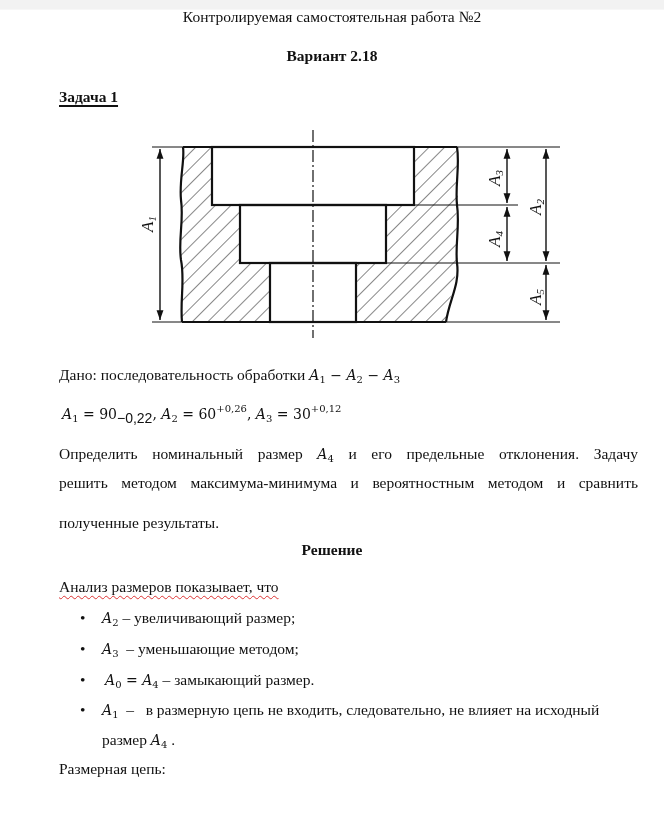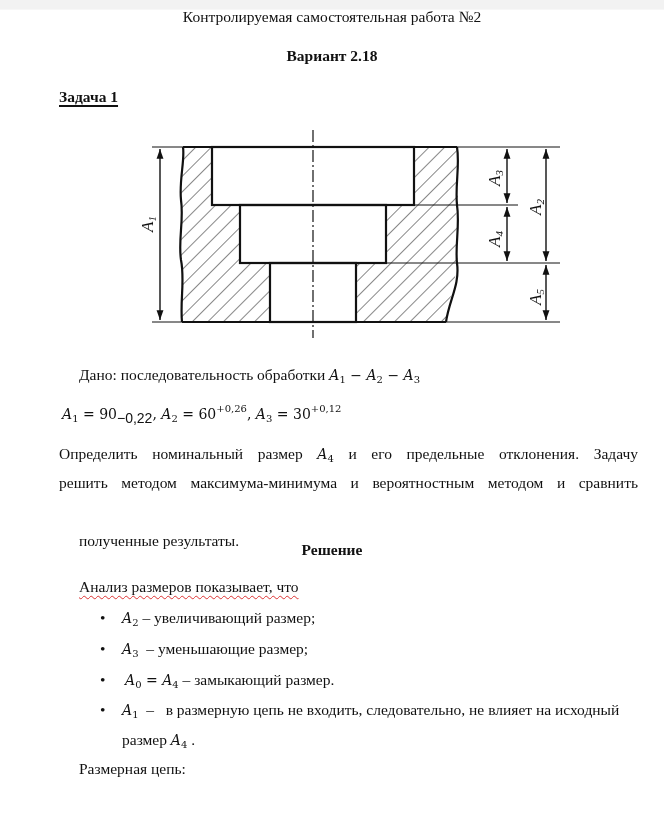--- a/index.html
+++ b/index.html
@@ -8,21 +8,21 @@
       background: #ffffff;
       font-family: "Liberation Serif", "DejaVu Serif", serif;
       color: #111;
       position: relative;
     }
     .topbar { position: absolute; left: 0; top: 0; width: 664px; height: 9px; background: #f2f2f2; border-bottom: 1px solid #f7f7f7; }
     .abs { position: absolute; white-space: nowrap; }
     .title { left: 0; width: 664px; text-align: center; top: 8px; font-size: 15.5px; font-weight: normal; }
     .variant { left: 0; width: 664px; text-align: center; top: 47px; font-size: 15.5px; font-weight: bold; }
     .task { left: 59px; top: 88px; font-size: 15.5px; font-weight: bold; text-decoration: underline; text-decoration-thickness: 2px; text-underline-offset: 3px; }
-    .para { font-size: 15.5px; margin-left: 20px; }
+    .para { font-size: 15.5px; }
     .m { font-style: italic; font-family: "DejaVu Serif", serif; font-size: 14px; }
     .sub { font-size: 10px; font-style: normal; vertical-align: -3px; }
     .sup { font-size: 10px; vertical-align: 7px; font-family: "DejaVu Serif", serif; }
     .subdev { font-size: 14px; vertical-align: -4px; font-family: Liberation Sans, sans-serif; }
     .mnum { font-family: "DejaVu Serif", serif; font-size: 14px; }
     .justify { position: absolute; left: 59px; width: 579px; font-size: 15.5px; text-align: justify; text-align-last: justify; white-space: normal; }
     .solution { left: 0; width: 664px; text-align: center; top: 541px; font-size: 15.5px; font-weight: bold; }
     .squiggle { text-decoration: underline wavy #d33; text-underline-offset: 3px; text-decoration-thickness: 1px; }
     svg text { font-family: "Liberation Serif", serif; font-style: italic; }
   </style>
@@ -97,34 +97,34 @@
   <span><span class="m">A</span><span class="m sub">2</span><span class="mnum" style="white-space:pre"> = </span><span class="mnum">60</span><span class="sup">+0,26</span><span class="mnum">, </span></span>
   <span><span class="m">A</span><span class="m sub">3</span><span class="mnum" style="white-space:pre"> = </span><span class="mnum">30</span><span class="sup">+0,12</span></span>
 </div>
 
 <div class="justify" style="top:445px;">
   <span>Определить номинальный размер</span>
   <span class="m"><span>A</span><span class="sub">4</span></span>
   <span>и его предельные отклонения. Задачу</span>
 </div>
 <div class="justify" style="top:474px;">решить методом максимума-минимума и вероятностным методом и сравнить</div>
-<div class="abs para" style="left:59px; top:532px;">полученные результаты.</div>
+<div class="abs para" style="left:59px; top:514px;">полученные результаты.</div>
 
 <div class="abs solution">Решение</div>
 
 <div class="abs para" style="left:59px; top:578px;"><span class="squiggle">Анализ размеров показывает, что</span></div>
 
 <div>
   <div class="abs para" style="left:80px; top:609px;">
     <span>•</span>
     <span style="position:absolute;left:22px;"><span class="m"><span>A</span><span class="sub">2</span></span><span style="white-space:pre"> – увеличивающий размер;</span></span>
   </div>
   <div class="abs para" style="left:80px; top:640px;">
     <span>•</span>
-    <span style="position:absolute;left:22px;"><span class="m"><span>A</span><span class="sub">3</span></span><span style="white-space:pre">  – уменьшающие размер;</span></span>
+    <span style="position:absolute;left:22px;"><span class="m"><span>A</span><span class="sub">3</span></span><span style="white-space:pre">  – уменьшающие методом;</span></span>
   </div>
   <div class="abs para" style="left:80px; top:671px;">
     <span>•</span>
     <span style="position:absolute;left:25px;"><span class="m"><span>A</span><span class="sub">0</span></span><span class="mnum" style="white-space:pre"> = </span><span class="m"><span>A</span><span class="sub">4</span></span><span style="white-space:pre"> – замыкающий размер.</span></span>
   </div>
   <div class="abs para" style="left:80px; top:701px;">
     <span>•</span>
     <span style="position:absolute;left:22px;"><span class="m"><span>A</span><span class="sub">1</span></span><span style="white-space:pre">  –   в размерную цепь не входить, следовательно, не влияет на исходный</span></span>
   </div>
   <div class="abs para" style="left:102px; top:731px;">

